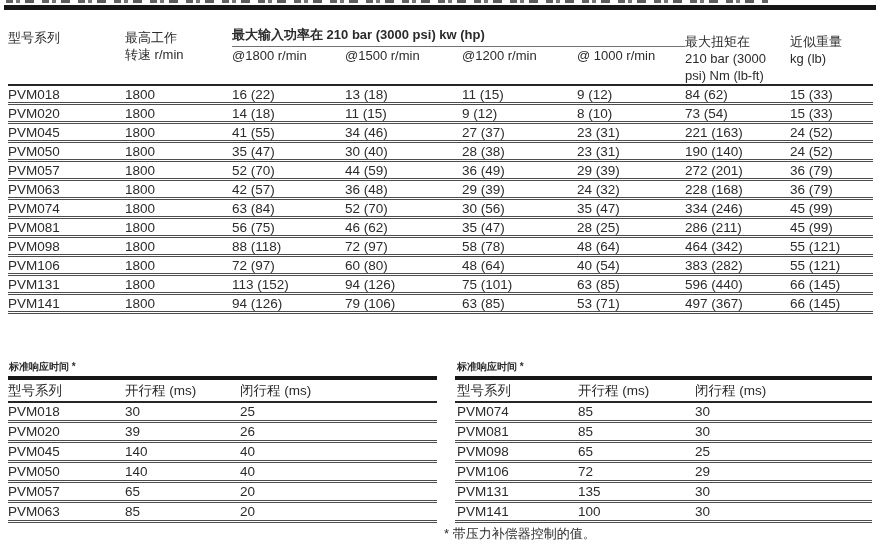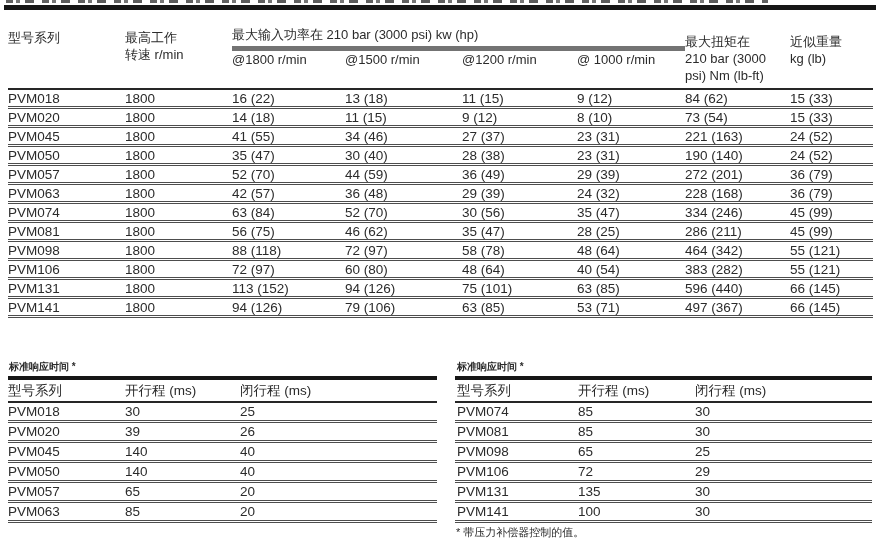--- a/index.html
+++ b/index.html
@@ -37,24 +37,25 @@
   }
   .main-table thead td {
     border-bottom: 2px solid #262626;
     vertical-align: top;
     font-size: 13px;
     line-height: 17px;
   }
   .main-table thead td.h-pad { padding-top: 3px; }
   .main-table thead td.h-pad2 { padding-top: 7px; margin-top: 16px; }
   .main-table thead td.group-head {
-    border-bottom: 5px solid #737373;
+    border-bottom: 1px solid #737373;
     vertical-align: bottom;
     padding-bottom: 3px;
     white-space: nowrap;
+    font-weight: bold;
   }
   .main-table thead tr.sub-row td {
     vertical-align: bottom;
     padding-bottom: 20px;
     white-space: nowrap;
   }
   .main-table thead .line { display: block; }
   .main-table tbody td {
     border-bottom: 3px double #4d4d4d;
     height: 16px;
@@ -79,22 +80,22 @@
   }
   .resp-table tbody td {
     border-bottom: 3px double #4d4d4d;
     height: 17px;
     white-space: nowrap;
   }
   .resp-right .resp-table td:first-child,
   .resp-right .resp-title { padding-left: 2px; }
 
   .footnote {
-    position: absolute; left: 456px; top: 525px;
-    font-size: 11px;
+    position: absolute; left: 444px; top: 525px;
+    font-size: 13px;
   }
 </style>
 </head>
 <body>
 
 <div class="clipped-strip"></div>
 <div class="top-rule"></div>
 
 <table class="main-table">
   <colgroup>

